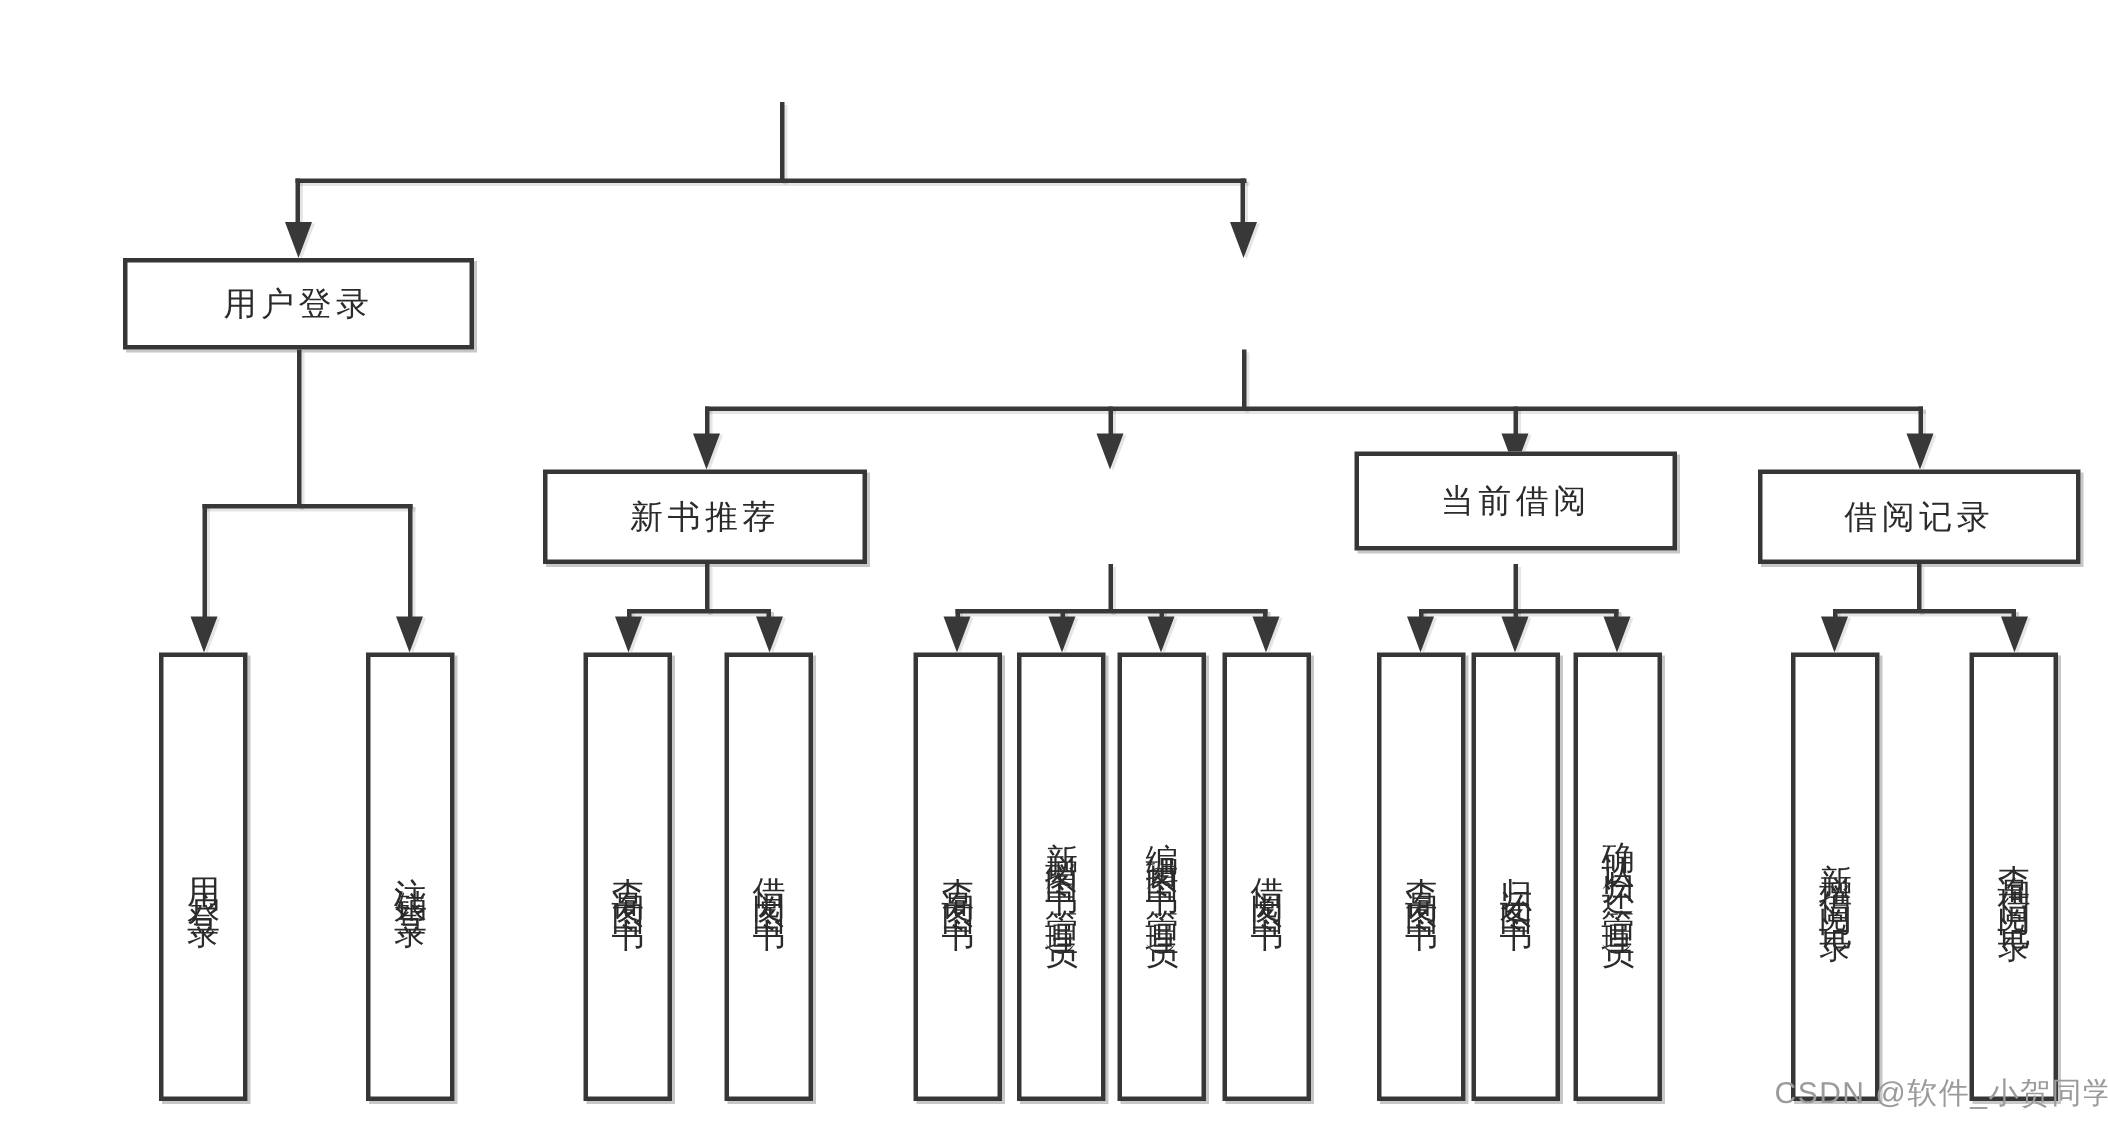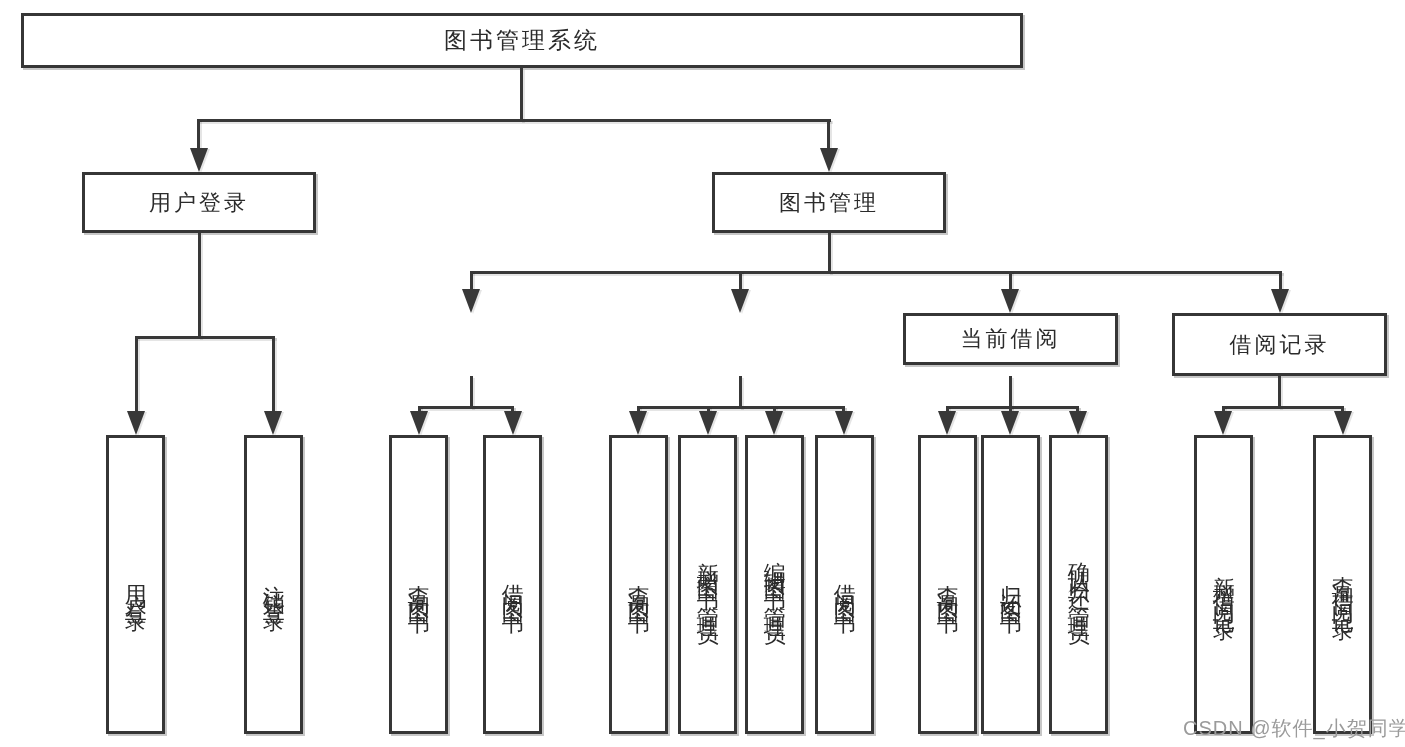--- a/index.html
+++ b/index.html
@@ -28,57 +28,54 @@
   .watermark{
     position:absolute;left:1183px;top:715px;z-index:10;
     font-size:20px;color:#9b9b9b;letter-spacing:1px;white-space:nowrap;
   }
 </style>
 </head>
 <body>
 
 <div id="canvas">
 
-  <div class="box" style="left:21px;top:13px;width:1002px;height:55px;">
-    <span class="root-label">图书管理系统</span>
-  </div>
 
   <div class="line" style="left:520px;top:68px;width:3px;height:53px;"></div>
   <div class="line" style="left:197px;top:119px;width:634px;height:3px;"></div>
   <div class="line" style="left:197px;top:119px;width:3px;height:31px;"></div>
   <div class="line" style="left:827px;top:119px;width:3px;height:31px;"></div>
   <div class="arrow" style="left:190px;top:148px;"></div>
   <div class="arrow" style="left:820px;top:148px;"></div>
 
   <div class="box" style="left:82px;top:172px;width:234px;height:61px;">
     <span class="hlabel">用户登录</span>
-  </div>
-  <div class="box" style="left:712px;top:172px;width:234px;height:61px;">
-    <span class="hlabel">图书管理</span>
   </div>
 
   <div class="line" style="left:198px;top:233px;width:3px;height:105px;"></div>
   <div class="line" style="left:135px;top:336px;width:140px;height:3px;"></div>
   <div class="line" style="left:135px;top:336px;width:3px;height:77px;"></div>
   <div class="line" style="left:272px;top:336px;width:3px;height:77px;"></div>
   <div class="arrow" style="left:127px;top:411px;"></div>
   <div class="arrow" style="left:264px;top:411px;"></div>
 
   <div class="line" style="left:828px;top:233px;width:3px;height:40px;"></div>
   <div class="line" style="left:470px;top:271px;width:812px;height:3px;"></div>
   <div class="line" style="left:470px;top:271px;width:3px;height:20px;"></div>
   <div class="line" style="left:739px;top:271px;width:3px;height:20px;"></div>
   <div class="line" style="left:1009px;top:271px;width:3px;height:20px;"></div>
   <div class="line" style="left:1279px;top:271px;width:3px;height:20px;"></div>
   <div class="arrow" style="left:462px;top:289px;"></div>
   <div class="arrow" style="left:731px;top:289px;"></div>
   <div class="arrow" style="left:1001px;top:289px;"></div>
   <div class="arrow" style="left:1271px;top:289px;"></div>
 
-  <div class="box" style="left:903px;top:313px;width:215px;height:52px;align-items:center;">
+  <div class="box" style="left:362px;top:313px;width:216px;height:63px;">
+    <span class="hlabel">新书推荐</span>
+  </div>
+  <div class="box" style="left:903px;top:301px;width:215px;height:66px;align-items:center;">
     <span class="hlabel">当前借阅</span>
   </div>
   <div class="box" style="left:1172px;top:313px;width:215px;height:63px;">
     <span class="hlabel">借阅记录</span>
   </div>
 
   <div class="line" style="left:470px;top:376px;width:3px;height:32px;"></div>
   <div class="line" style="left:418px;top:406px;width:96px;height:3px;"></div>
   <div class="line" style="left:418px;top:406px;width:3px;height:7px;"></div>
   <div class="line" style="left:511px;top:406px;width:3px;height:7px;"></div>

